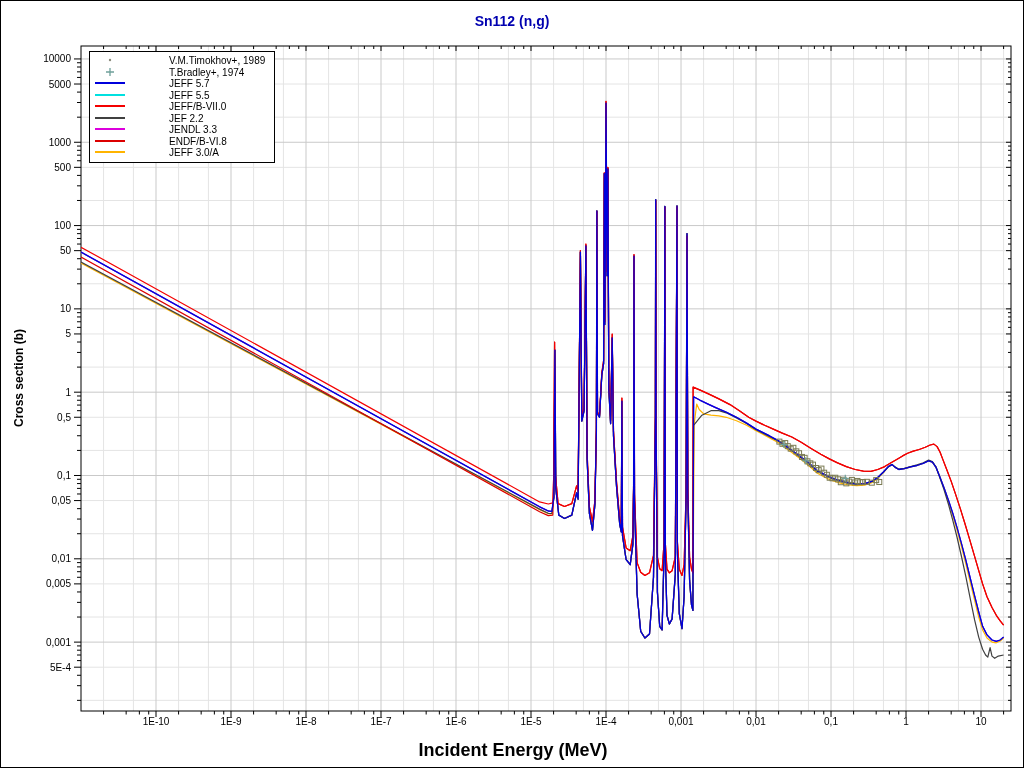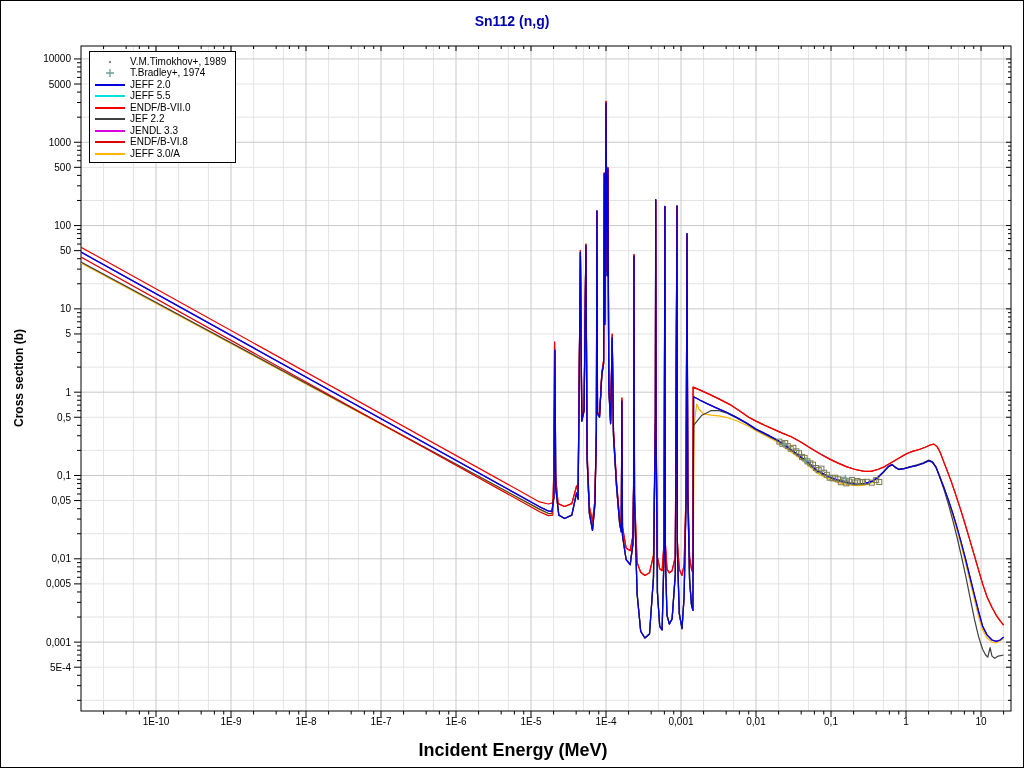--- a/index.html
+++ b/index.html
@@ -20,21 +20,21 @@
   }
   .x-axis-title{
     position:absolute;left:0;top:739px;width:1024px;text-align:center;
     font-size:18px;font-weight:bold;color:#000;
   }
   svg#plot{position:absolute;left:0;top:0;}
   .legend{
     position:absolute;left:88px;top:50px;background:#fff;
     border:1px solid #000;padding:3px 9px 3px 4px;z-index:5;
   }
-  .legend-row{display:flex;align-items:flex-end;height:11.5px;}
+  .legend-row{display:flex;align-items:flex-start;height:11.5px;gap:39px;}
   .legend-row svg{margin-right:4px;flex:0 0 auto;}
   .legend-label{font-size:10px;color:#000;white-space:nowrap;line-height:11px;}
   text.tick-lab{font-size:10px;fill:#000;font-family:"Liberation Sans",sans-serif;}
 </style>
 </head>
 <body>
 
 <div class="frame">
   <div class="chart-title">Sn112 (n,g)</div>
   <div class="y-axis-title">Cross section (b)</div>
@@ -473,33 +473,33 @@
       <div class="legend-row">
         <svg width="32" height="10">
           <path d="M16 1 V9 M12 5 H20" stroke="#6fa09a" stroke-width="1.3" fill="none"></path>
         </svg>
         <span class="legend-label">T.Bradley+, 1974</span>
       </div>
       <div class="legend-row">
         <svg width="32" height="10">
           <line x1="1" x2="31" y1="5" y2="5" stroke="#0000dc" stroke-width="2"></line>
         </svg>
-        <span class="legend-label">JEFF 2.0</span>
+        <span class="legend-label">JEFF 5.7</span>
       </div>
       <div class="legend-row">
         <svg width="32" height="10">
           <line x1="1" x2="31" y1="5" y2="5" stroke="#00e0e0" stroke-width="2"></line>
         </svg>
         <span class="legend-label">JEFF 5.5</span>
       </div>
       <div class="legend-row">
         <svg width="32" height="10">
           <line x1="1" x2="31" y1="5" y2="5" stroke="#f40000" stroke-width="2"></line>
         </svg>
-        <span class="legend-label">ENDF/B-VII.0</span>
+        <span class="legend-label">JEFF/B-VII.0</span>
       </div>
       <div class="legend-row">
         <svg width="32" height="10">
           <line x1="1" x2="31" y1="5" y2="5" stroke="#404040" stroke-width="2"></line>
         </svg>
         <span class="legend-label">JEF 2.2</span>
       </div>
       <div class="legend-row">
         <svg width="32" height="10">
           <line x1="1" x2="31" y1="5" y2="5" stroke="#dc00dc" stroke-width="2"></line>

